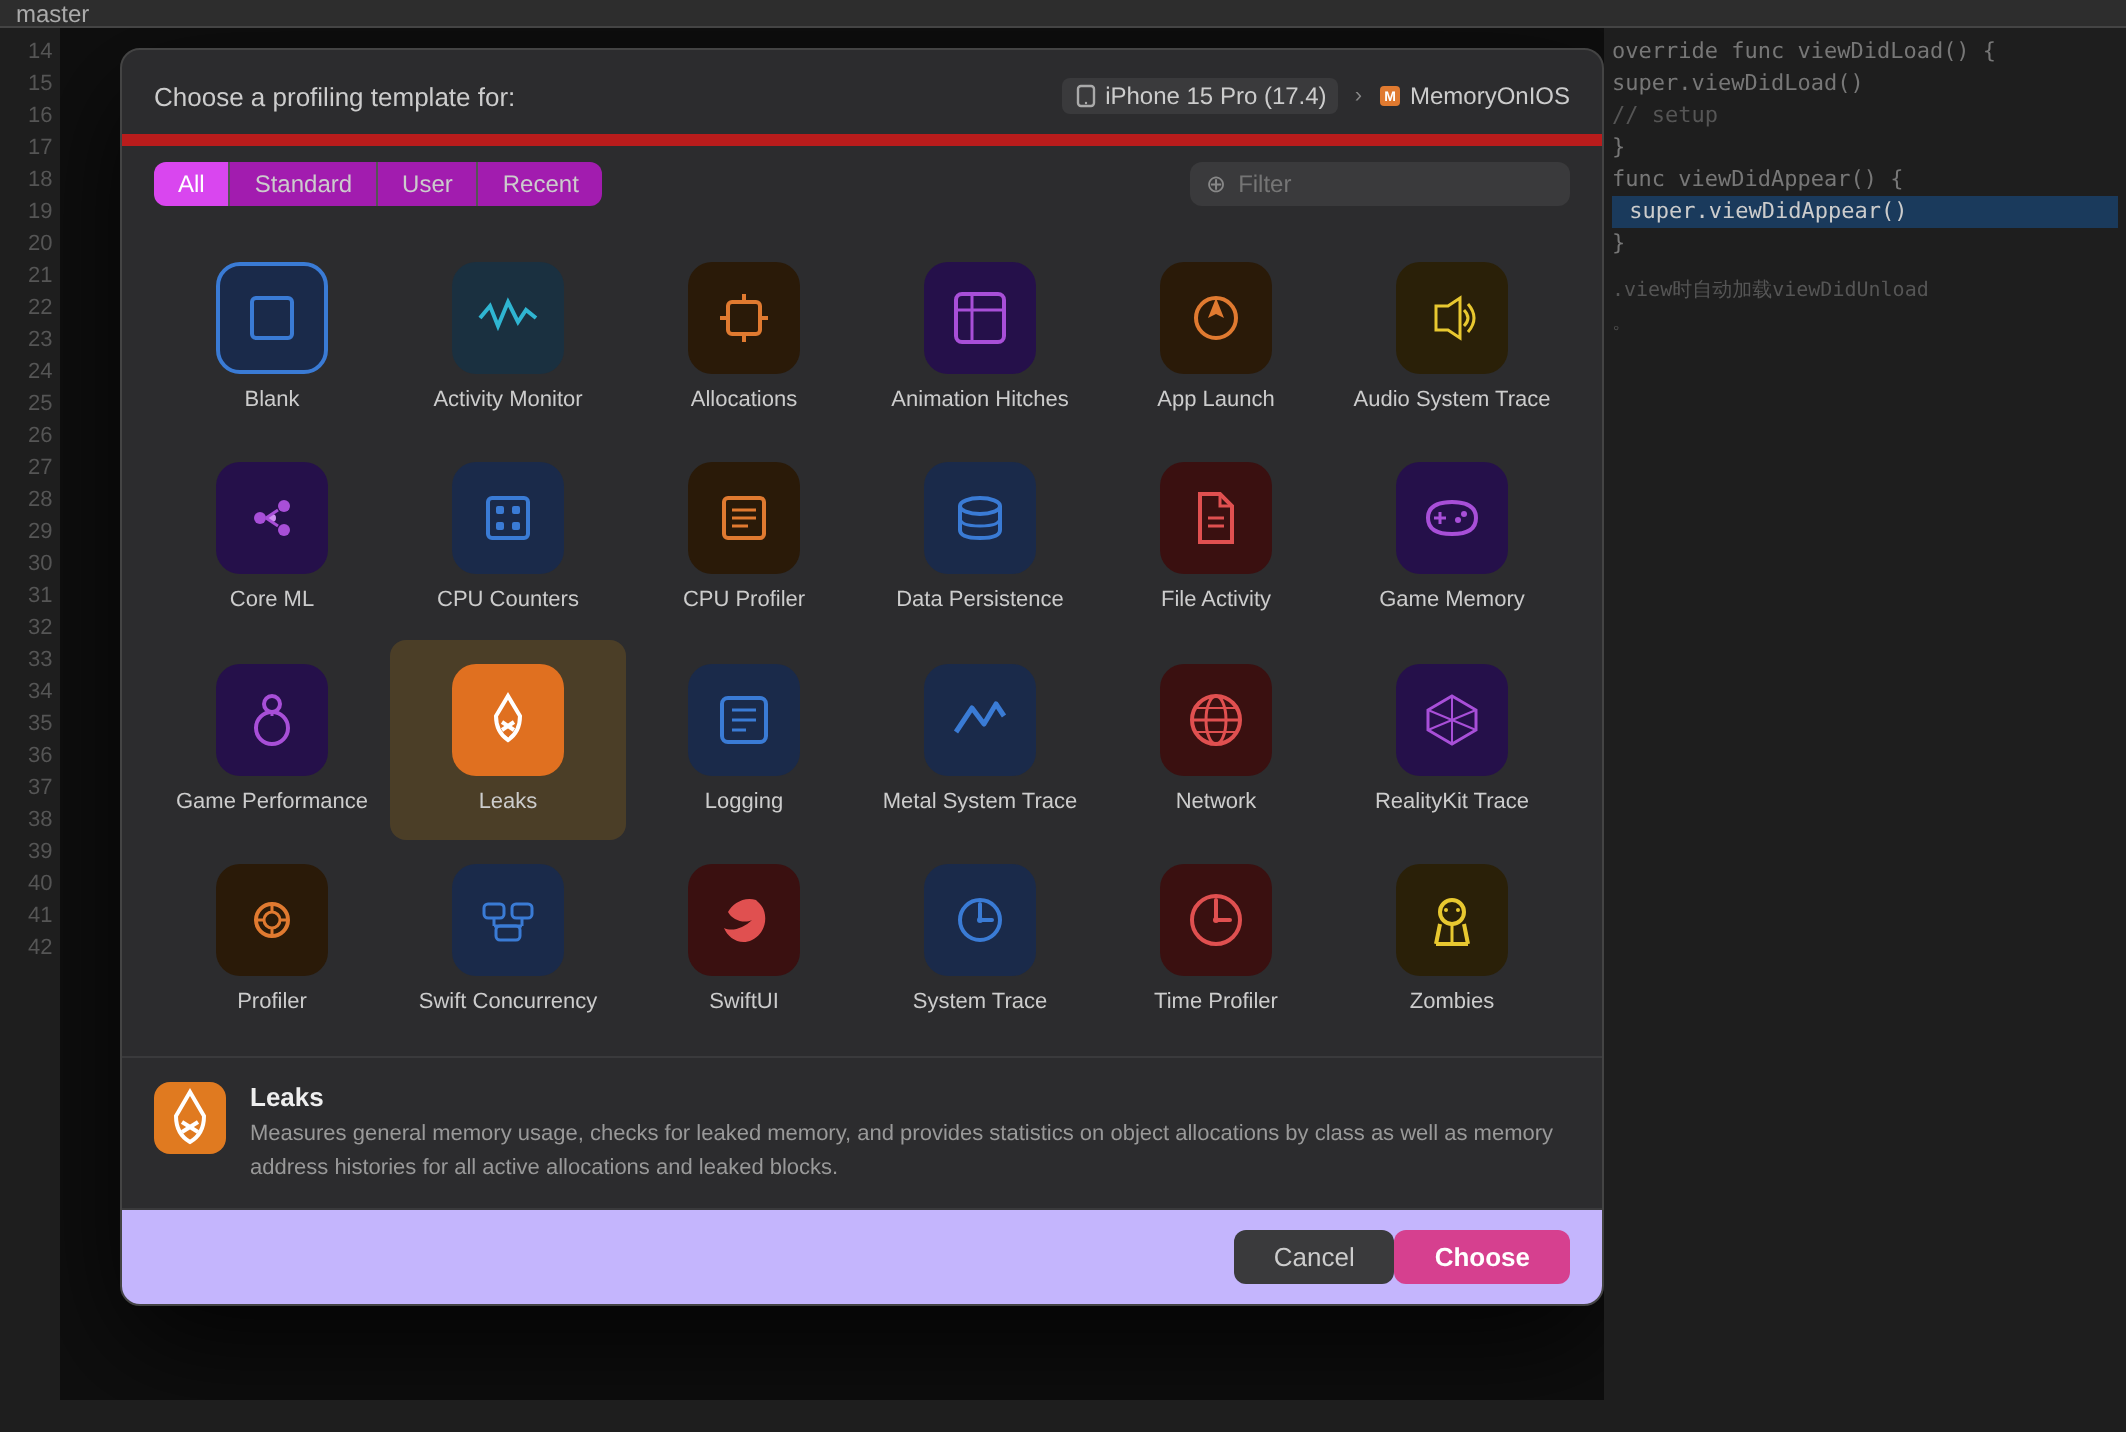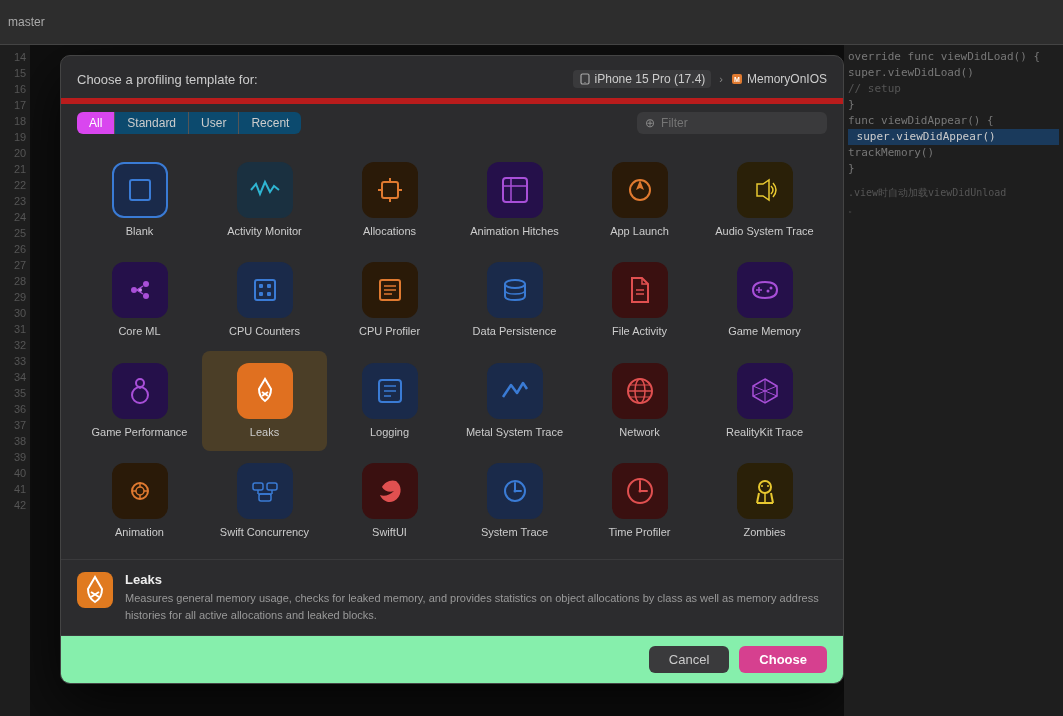--- a/index.html
+++ b/index.html
@@ -8,21 +8,21 @@
       font-family: -apple-system, BlinkMacSystemFont, 'Helvetica Neue', Arial, sans-serif;
       color: #ccc;
       width: 1063px;
       height: 716px;
       overflow: hidden;
     }
 
     
     .top-bar {
       background: #2d2d2d;
-      height: 45px;
+      height: 14px;
       display: flex;
       align-items: center;
       padding: 0 8px;
       border-bottom: 1px solid #444;
     }
     .top-bar-title {
       font-size: 12px;
       color: #aaa;
     }
 
@@ -118,21 +118,21 @@
       display: flex;
       align-items: center;
       gap: 0;
     }
     .tab-group {
       display: flex;
       gap: 0;
       margin-right: auto;
     }
     .tab-btn {
-      background: #0c4a6e;
+      background: #a21caf;
       border: none;
       color: #ccc;
       font-size: 12px;
       padding: 4px 12px;
       cursor: pointer;
       border-right: 1px solid #555;
     }
     .tab-btn:first-child { border-radius: 6px 0 0 6px; }
     .tab-btn:last-child { border-radius: 0 6px 6px 0; border-right: none; }
     .tab-btn.active {
@@ -244,23 +244,22 @@
       font-size: 11px;
       color: #999;
       line-height: 1.5;
     }
 
     
     .action-bar {
       padding: 10px 16px;
       display: flex;
       justify-content: flex-end;
-      gap: 10px;
       border-top: 1px solid #3a3a3c;
-      background: #86efac;
+      background: #c4b5fd;
     }
     .btn-cancel {
       background: #3a3a3c;
       border: none;
       border-radius: 6px;
       color: #ccc;
       font-size: 13px;
       padding: 6px 20px;
       cursor: pointer;
     }
@@ -270,21 +269,21 @@
       border-radius: 6px;
       color: #fff;
       font-size: 13px;
       font-weight: 600;
       padding: 6px 20px;
       cursor: pointer;
     }
 
     
     .right-panel {
-      width: 219px;
+      width: 261px;
       background: #1e1e1e;
       overflow: hidden;
       font-size: 11px;
       color: #555;
       padding: 4px;
       position: relative;
     }
     .right-code {
       font-family: 'Menlo', monospace;
       font-size: 11px;
@@ -627,21 +626,21 @@
                 <svg viewBox="0 0 32 32" fill="none">
                   <circle cx="16" cy="16" r="8" stroke="#e07a30" stroke-width="2" fill="none"></circle>
                   <circle cx="16" cy="16" r="4" stroke="#e07a30" stroke-width="1.5" fill="none"></circle>
                   <line x1="8" y1="16" x2="12" y2="16" stroke="#e07a30" stroke-width="1.5"></line>
                   <line x1="20" y1="16" x2="24" y2="16" stroke="#e07a30" stroke-width="1.5"></line>
                   <line x1="16" y1="8" x2="16" y2="12" stroke="#e07a30" stroke-width="1.5"></line>
                   <line x1="16" y1="20" x2="16" y2="24" stroke="#e07a30" stroke-width="1.5"></line>
                 </svg>
               </div>
             </div>
-            <span class="template-label">Animation</span>
+            <span class="template-label">Profiler</span>
           </div>
 
           <div class="template-item">
             <div class="icon-wrap">
               <div class="icon-bg" style="background:#1a2a4a;">
                 <svg viewBox="0 0 32 32" fill="none">
                   <rect x="4" y="8" width="10" height="7" rx="2" stroke="#3a7bd5" stroke-width="1.5" fill="none"></rect>
                   <rect x="18" y="8" width="10" height="7" rx="2" stroke="#3a7bd5" stroke-width="1.5" fill="none"></rect>
                   <rect x="10" y="19" width="12" height="7" rx="2" stroke="#3a7bd5" stroke-width="1.5" fill="none"></rect>
                   <line x1="9" y1="15" x2="9" y2="19" stroke="#3a7bd5" stroke-width="1.5"></line>
@@ -738,21 +737,20 @@
 
   <div class="right-panel">
     <div class="right-code">
       <div style="color:#777;">override func viewDidLoad() {</div>
       <div style="color:#777;">  super.viewDidLoad()</div>
       <div style="color:#555;">  // setup</div>
       <div style="color:#777;">}</div>
       <div></div>
       <div style="color:#777;">func viewDidAppear() {</div>
       <div style="background:#1a3a5c; color:#ccc; padding-left:2px;">&nbsp;super.viewDidAppear()</div>
-      <div style="color:#777;">  trackMemory()</div>
       <div style="color:#777;">}</div>
       <div></div>
       <div style="color:#555; font-size:10px; margin-top: 8px;">.view时自动加载viewDidUnload</div>
       <div style="color:#555; font-size:10px;">。</div>
     </div>
   </div>
 
 </div>
 
 </body></html>

